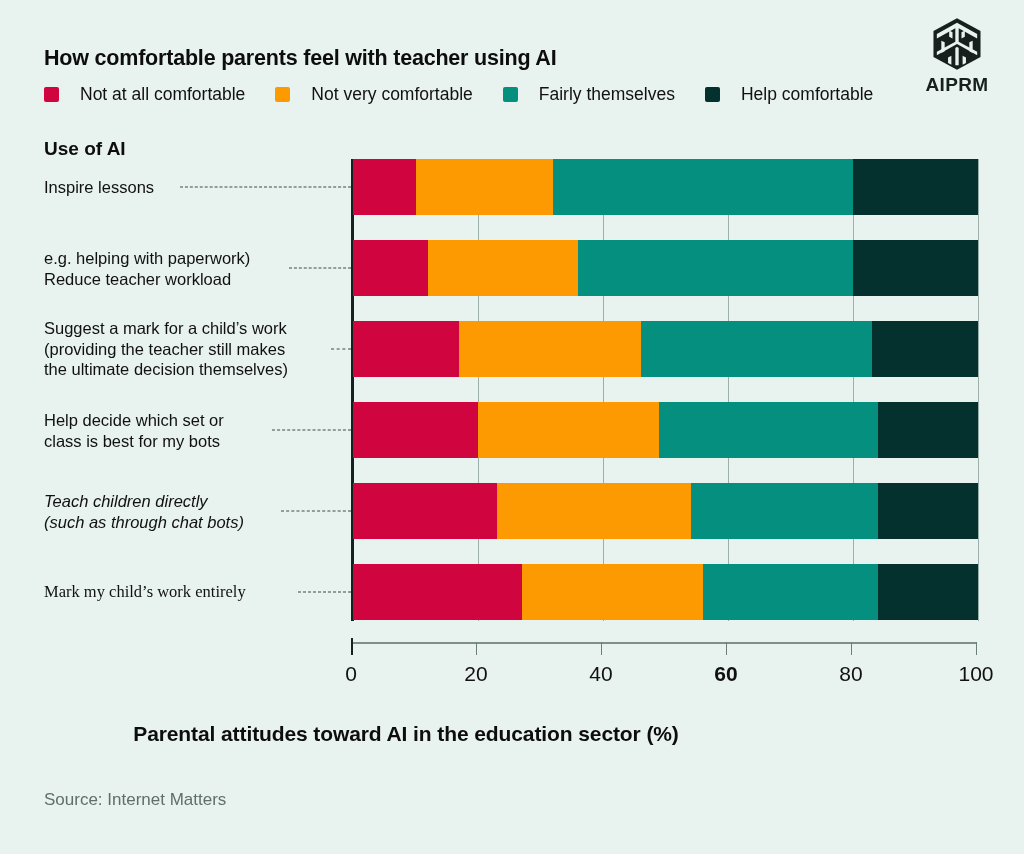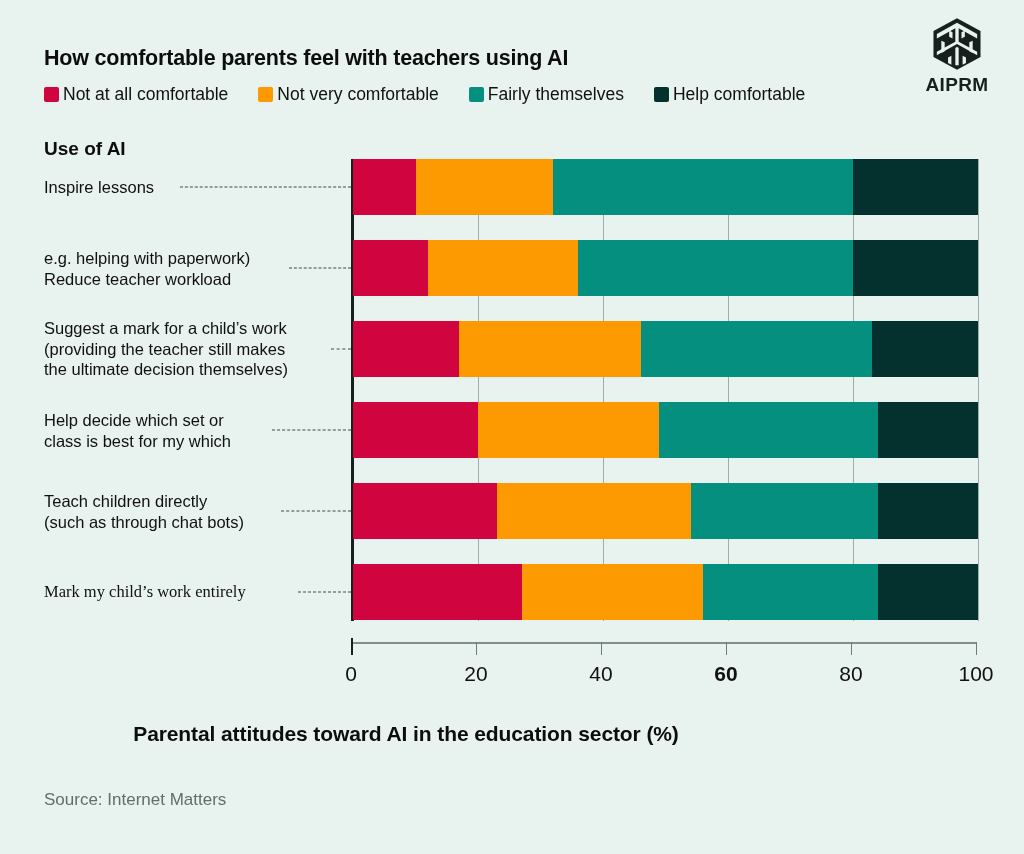--- a/index.html
+++ b/index.html
@@ -59,21 +59,21 @@
     position: absolute;
     left: 44px;
     top: 84px;
     display: flex;
     align-items: center;
     gap: 30px;
   }
   .legend-item {
     display: flex;
     align-items: center;
-    gap: 4px;
+    gap: 21px;
   }
   .legend-swatch {
     width: 15px;
     height: 15px;
     border-radius: 2px;
     flex: none;
   }
   .legend-label {
     font-size: 17.5px;
     color: #111;
@@ -214,21 +214,21 @@
         <path d="M78 44 L78 66 L72 63 L72 47 Z"></path>
         <path d="M34 74 L34 84 L40 87 L40 71 Z"></path>
         <path d="M66 74 L66 84 L60 87 L60 71 Z"></path>
         <path d="M36 26 L42 29 L42 40 L36 37 Z"></path>
         <path d="M64 26 L58 29 L58 40 L64 37 Z"></path>
       </g>
     </svg>
     <div class="logo-text">AIPRM</div>
   </div>
 
-  <div class="title">How comfortable parents feel with teachers using AI</div>
+  <div class="title">How comfortable parents feel with teacher using AI</div>
 
   <div class="legend">
     <div class="legend-item">
       <span class="legend-swatch" style="background:#d0053f"></span>
       <span class="legend-label">Not at all comfortable</span>
     </div>
     <div class="legend-item">
       <span class="legend-swatch" style="background:#fd9a01"></span>
       <span class="legend-label">Not very comfortable</span>
     </div>
@@ -289,31 +289,31 @@
           <div class="bar" style="width: 625px;">
             <div class="seg" title="Not at all comfortable: 17%" style="width: 106.25px; background: rgb(208, 5, 63);"></div>
             <div class="seg" title="Not very comfortable: 29%" style="width: 181.25px; background: rgb(253, 154, 1);"></div>
             <div class="seg" title="Fairly comfortable: 37%" style="width: 231.25px; background: rgb(4, 143, 127);"></div>
             <div class="seg" title="Very comfortable: 17%" style="width: 106.25px; background: rgb(4, 49, 46);"></div>
           </div>
         </div>
         <div class="row" style="top: 243px;">
           <div class="row-label">
             <div>Help decide which set or</div>
-            <div>class is best for my which</div>
+            <div>class is best for my bots</div>
           </div>
           <div class="leader" style="left: 228.4px; width: 78.6px;"></div>
           <div class="bar" style="width: 625px;">
             <div class="seg" title="Not at all comfortable: 20%" style="width: 125px; background: rgb(208, 5, 63);"></div>
             <div class="seg" title="Not very comfortable: 29%" style="width: 181.25px; background: rgb(253, 154, 1);"></div>
             <div class="seg" title="Fairly comfortable: 35%" style="width: 218.75px; background: rgb(4, 143, 127);"></div>
             <div class="seg" title="Very comfortable: 16%" style="width: 100px; background: rgb(4, 49, 46);"></div>
           </div>
         </div>
-        <div class="row" style="top: 324px;">
+        <div class="row" style="top: 324px; font-style: italic;">
           <div class="row-label">
             <div>Teach children directly</div>
             <div>(such as through chat bots)</div>
           </div>
           <div class="leader" style="left: 236.8px; width: 70.2px;"></div>
           <div class="bar" style="width: 625px;">
             <div class="seg" title="Not at all comfortable: 23%" style="width: 143.75px; background: rgb(208, 5, 63);"></div>
             <div class="seg" title="Not very comfortable: 31%" style="width: 193.75px; background: rgb(253, 154, 1);"></div>
             <div class="seg" title="Fairly comfortable: 30%" style="width: 187.5px; background: rgb(4, 143, 127);"></div>
             <div class="seg" title="Very comfortable: 16%" style="width: 100px; background: rgb(4, 49, 46);"></div>

